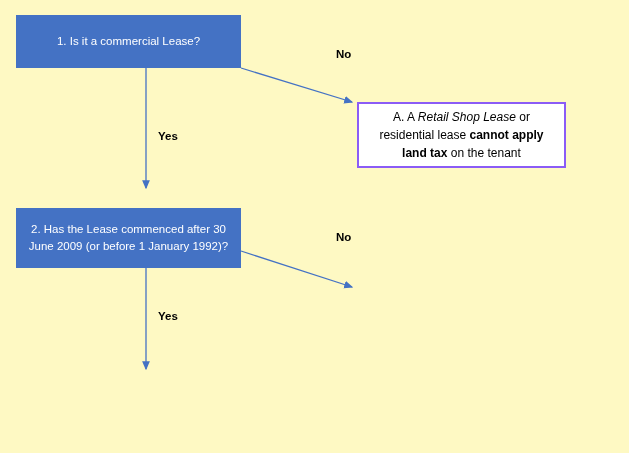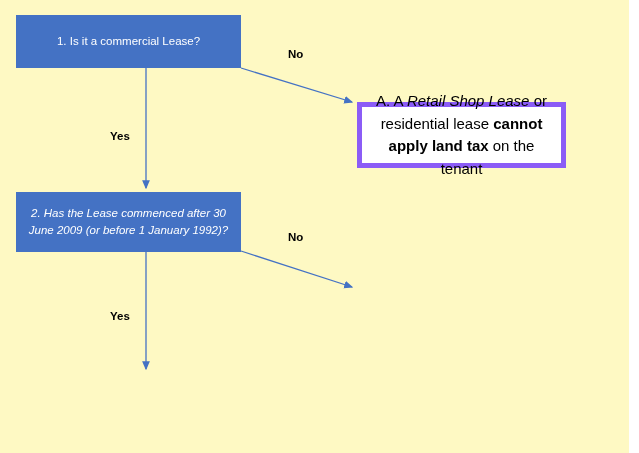--- a/index.html
+++ b/index.html
@@ -28,35 +28,36 @@
   .decision {
     background: #4472C4;
     color: #ffffff;
     font-size: 11.5px;
     line-height: 1.45;
     padding: 4px 10px;
   }
   .outcome {
     background: #ffffff;
     color: #000000;
-    border: 5px solid #8b5cf6;
-    font-size: 15px;
+    border: 2px solid #8b5cf6;
+    font-size: 12px;
     line-height: 1.5;
     padding: 12px 12px;
   }
   .node-text {
     display: block;
     width: 100%;
   }
   .edge-label {
     position: absolute;
     font-size: 11.5px;
     font-weight: bold;
     color: #000000;
     white-space: nowrap;
+    margin-left: 48px;
   }
   svg.edges {
     position: absolute;
     left: 0;
     top: 0;
     width: 639px;
     height: 453px;
     overflow: visible;
   }
   .em-i { font-style: italic; }
@@ -80,21 +81,21 @@
 
     <line x1="241" y1="251" x2="352" y2="287" stroke="#4472C4" stroke-width="1.3" marker-end="url(#arrowhead)"></line>
 
     <line x1="146" y1="251" x2="146" y2="369" stroke="#4472C4" stroke-width="1.3" marker-end="url(#arrowhead)"></line>
   </svg>
 
   <div class="node decision" style="left:16px; top:15px; width:225px; height:53px;">
     <span class="node-text">1. Is it a commercial Lease?</span>
   </div>
 
-  <div class="node decision" style="left:16px; top:192px; width:225px; height:60px;font-style:italic;">
+  <div class="node decision" style="left:16px; top:208px; width:225px; height:60px;">
     <span class="node-text">2. Has the Lease commenced after 30 June 2009 (or before 1 January 1992)?</span>
   </div>
 
   <div class="node outcome" style="left:357px; top:102px; width:209px; height:66px;">
     <span class="node-text"><span>A. A </span><span class="em-i">Retail Shop Lease</span><span> or residential lease </span><span class="em-b">cannot apply land tax</span><span> on the tenant</span></span>
   </div>
 
 
 
   <div class="edge-label" style="left:288px; top:48px;">No</div>

